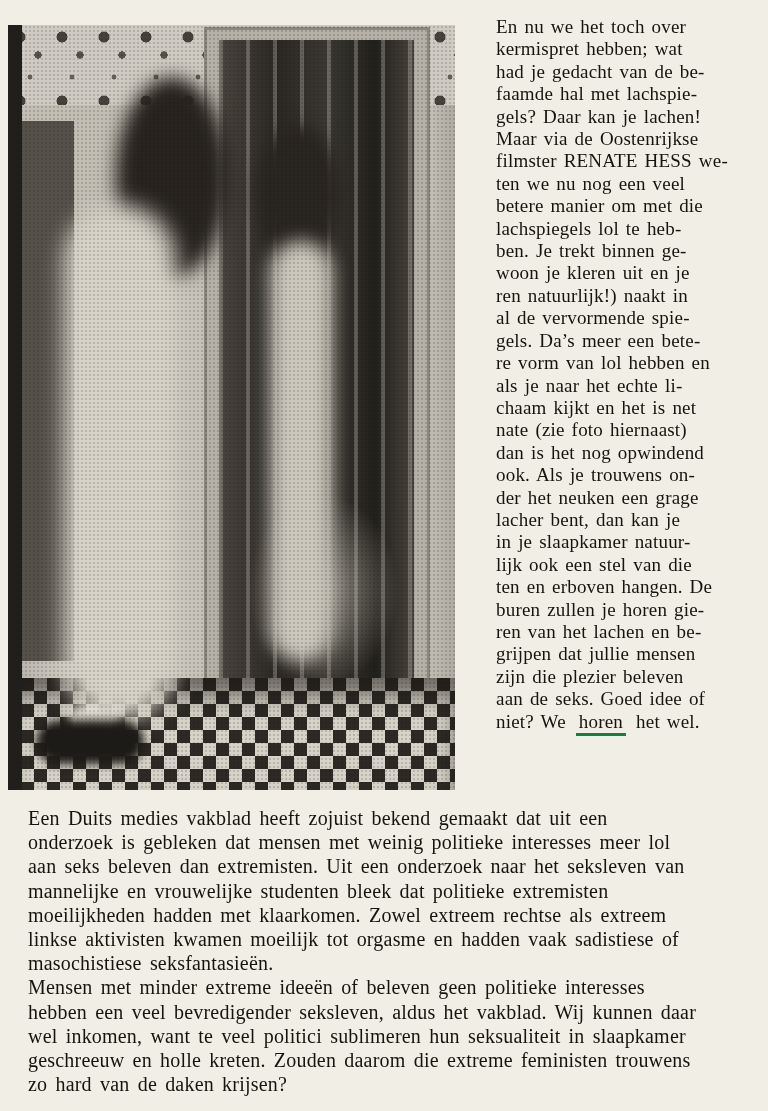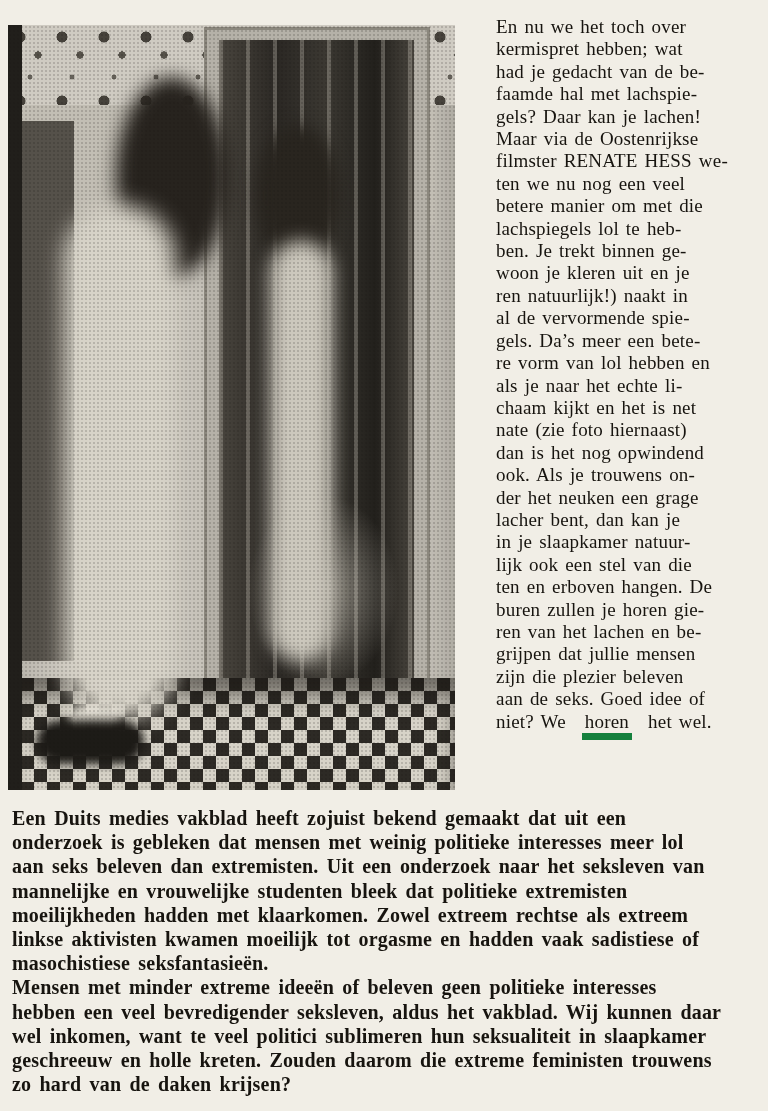--- a/index.html
+++ b/index.html
@@ -69,24 +69,24 @@
     background-size:4px 4px;
   }
 
   
   .ln{white-space:nowrap;}
   .col-right{
     position:absolute;left:496px;top:16px;width:300px;
     font-size:19px;line-height:22.4px;word-spacing:2px;letter-spacing:.2px;
   }
   .bottom{
-    position:absolute;left:12px;top:806px;width:740px;
-    font-size:20px;line-height:24.2px;word-spacing:3px;letter-spacing:.2px;font-weight:bold;
+    position:absolute;left:28px;top:806px;width:740px;
+    font-size:20px;line-height:24.2px;word-spacing:3px;letter-spacing:.2px;
   }
-  .ul{border-bottom:7px solid #15803d;padding:0 3px 1px;margin:0 16px;text-align:center;}
+  .ul{border-bottom:3px solid #15803d;padding:0 3px 1px;margin:0 10px;text-align:center;}
 </style>
 </head>
 <body>
 
 <div class="page">
 
   <figure class="photo" aria-label="Black-and-white halftone photo: figure with long dark hair facing a tall open mirror cabinet with a distorted reflection; lace-patterned wallpaper above and a diagonal checkered floor below">
     <div class="ph-wall"></div>
     <div class="ph-lace"></div>
     <div class="ph-wardrobe"></div>

